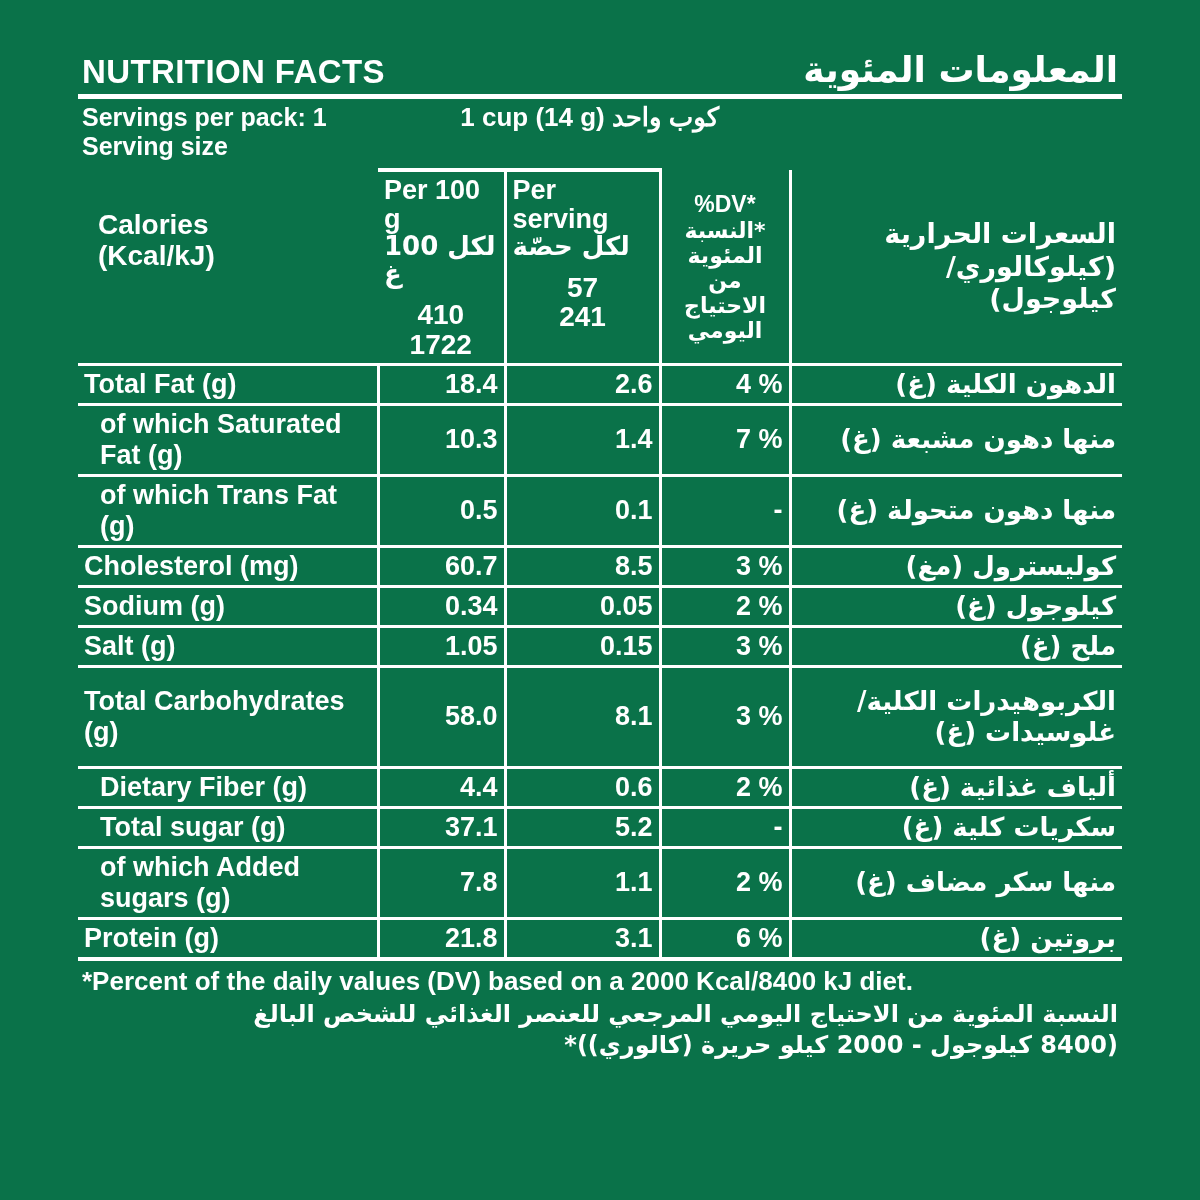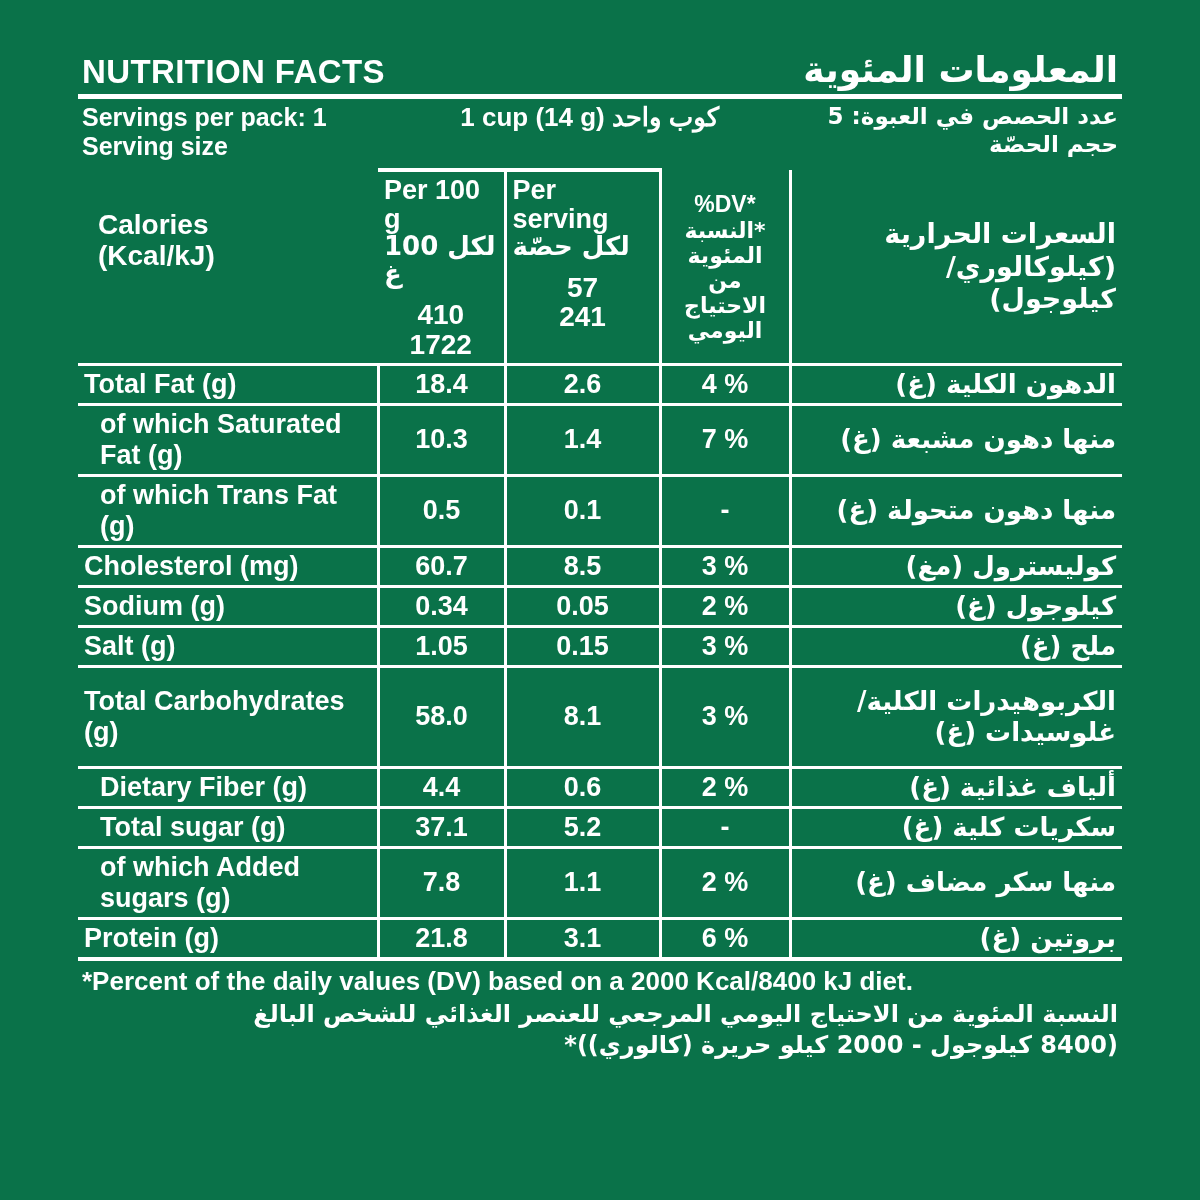--- a/index.html
+++ b/index.html
@@ -67,21 +67,21 @@
   col.c-srv{width:155px;}
   col.c-dv{width:130px;}
   col.c-ar{width:332px;}
 
   td.en{
     text-align:left;font-size:27px;font-weight:700;
     border-right:3px solid #fff;
   }
   td.en.indent{padding-left:22px;font-weight:700;}
   td.num{
-    text-align:center;font-size:27px;font-weight:700;
+    text-align:right;font-size:27px;font-weight:700;
     border-right:3px solid #fff;
   }
   td.ar{
     text-align:right;font-size:26px;font-weight:700;direction:rtl;
     font-family:"DejaVu Sans","Liberation Sans",sans-serif;
     line-height:1.18;white-space:pre-line;
   }
 
   
   tr.head td{border-top:4px solid #fff;padding-top:4px;}
@@ -128,21 +128,20 @@
 
   <div class="title-row">
     <div class="title-en">NUTRITION FACTS</div>
     <div class="title-ar">المعلومات المئوية</div>
   </div>
   <div class="rule-thick"></div>
 
   <div class="serving">
     <div class="serv-en"><span>Servings per pack: 1</span><br><span>Serving size</span></div>
     <div class="serv-mid">1 cup  (14 g)  كوب واحد</div>
-    <div class="serv-ar"><span>عدد الحصص في العبوة: 5</span><br><span>حجم الحصّة</span></div>
   </div>
 
   <table class="nf">
     <colgroup>
       <col class="c-en">
         <col class="c-100">
         <col class="c-srv">
         <col class="c-dv">
         <col class="c-ar">
     </colgroup>

